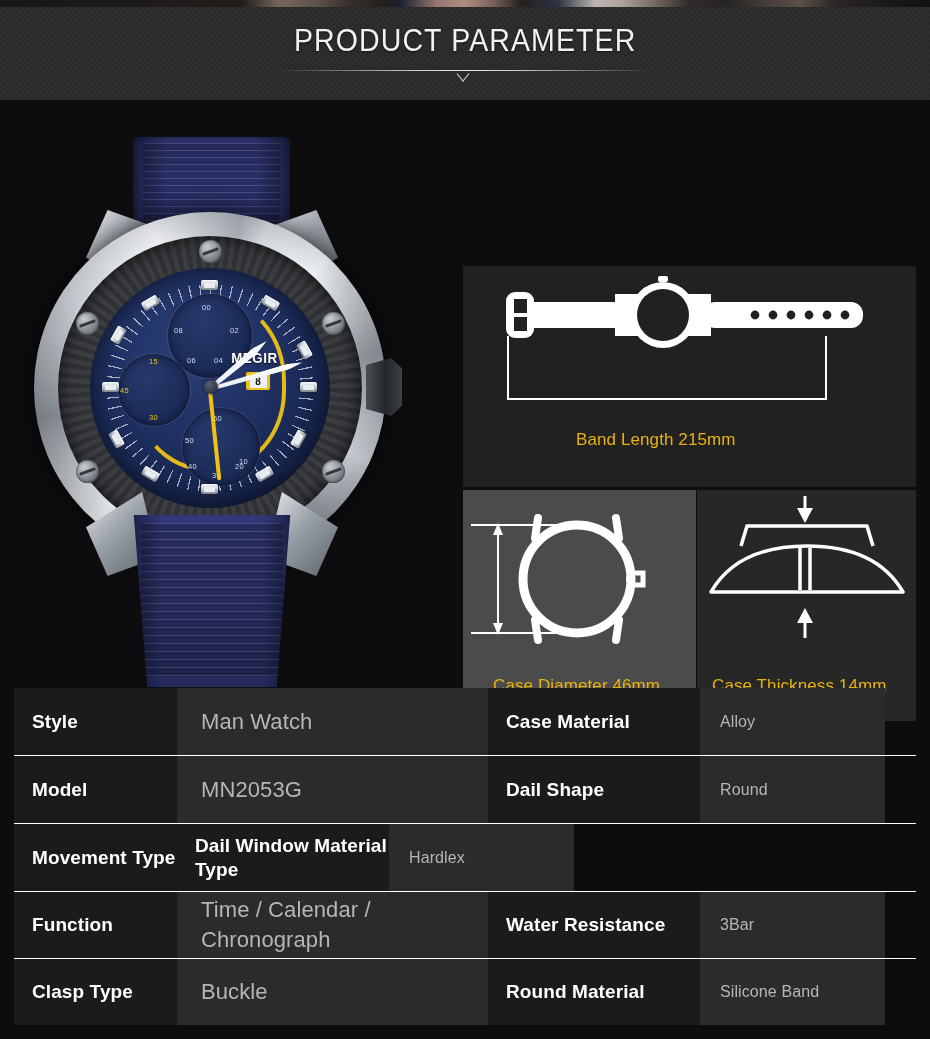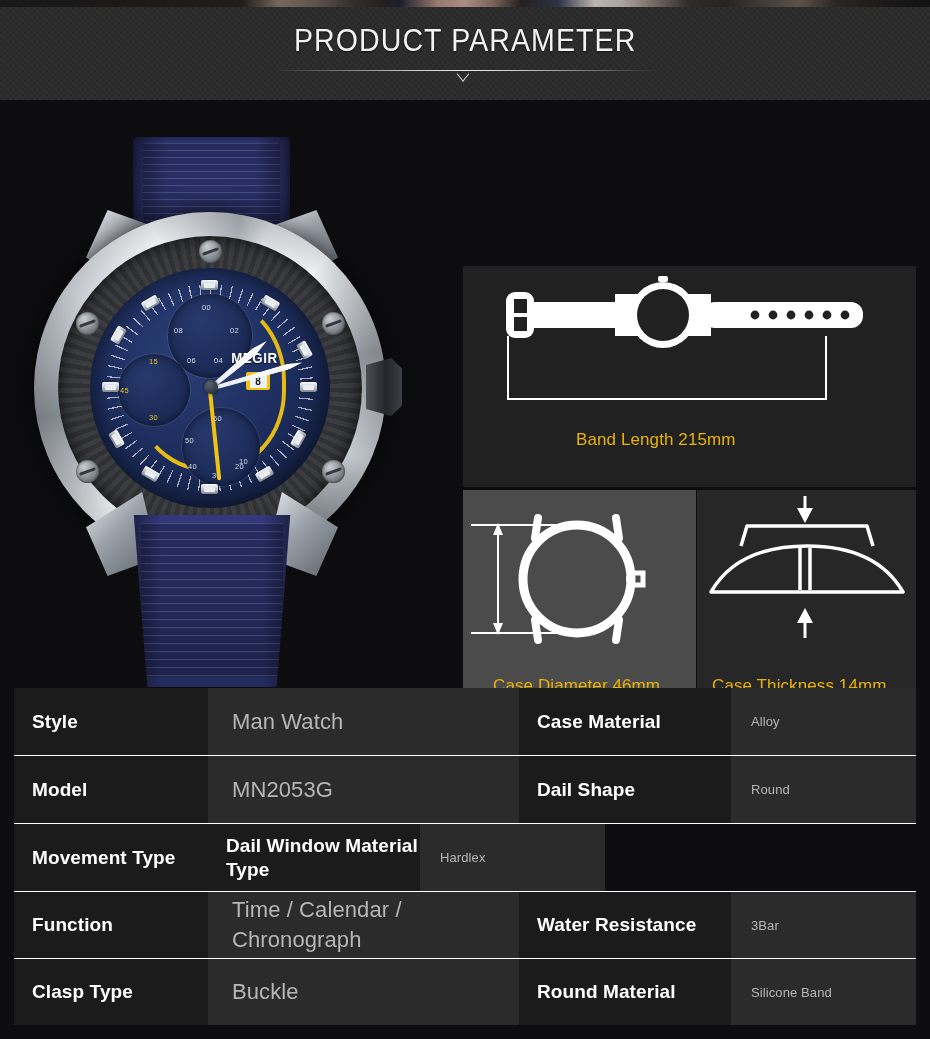--- a/index.html
+++ b/index.html
@@ -249,34 +249,34 @@
   .panel-caption {
     position:absolute; color:#eab308; font-size:17px; letter-spacing:.1px;
   }
 
   
   .table { position:absolute; left:14px; top:688px; width:902px; height:337px; }
   .trow { position:relative; display:flex; width:100%; }
   .trow + .trow { border-top:1.5px solid #ffffff; }
   .cell { display:flex; align-items:center; }
   .c-label {
-    width:194px; background:#1b1b1b; color:#ffffff;
+    width:163px; background:#1b1b1b; color:#ffffff;
     font-size:19px; font-weight:700; padding-left:18px; letter-spacing:.1px;
   }
   .c-value {
     width:311px; background:#2b2b2b; color:#b6b6b6;
     font-size:22px; padding-left:24px; padding-right:10px; letter-spacing:.1px; line-height:1.35;
   }
   .c-label2 {
     width:212px; background:#1b1b1b; color:#ffffff;
     font-size:19px; font-weight:700; padding-left:18px; letter-spacing:.1px; line-height:1.25;
   }
   .c-value2 {
     width:185px; background:#2b2b2b; color:#b6b6b6;
-    font-size:13px; padding-left:20px; padding-right:8px; letter-spacing:.1px;
+    font-size:16px; padding-left:20px; padding-right:8px; letter-spacing:.1px;
   }
   .r-h1 { height:67px; } .r-h2 { height:68px; } .r-h3 { height:68px; }
   .r-h4 { height:67px; } .r-h5 { height:67px; }
   .table-bottom-gap { position:absolute; left:0; top:1025px; width:930px; height:14px; background:#0d0d10; }
 </style>
 </head>
 <body>
 
 <div id="page">
 

